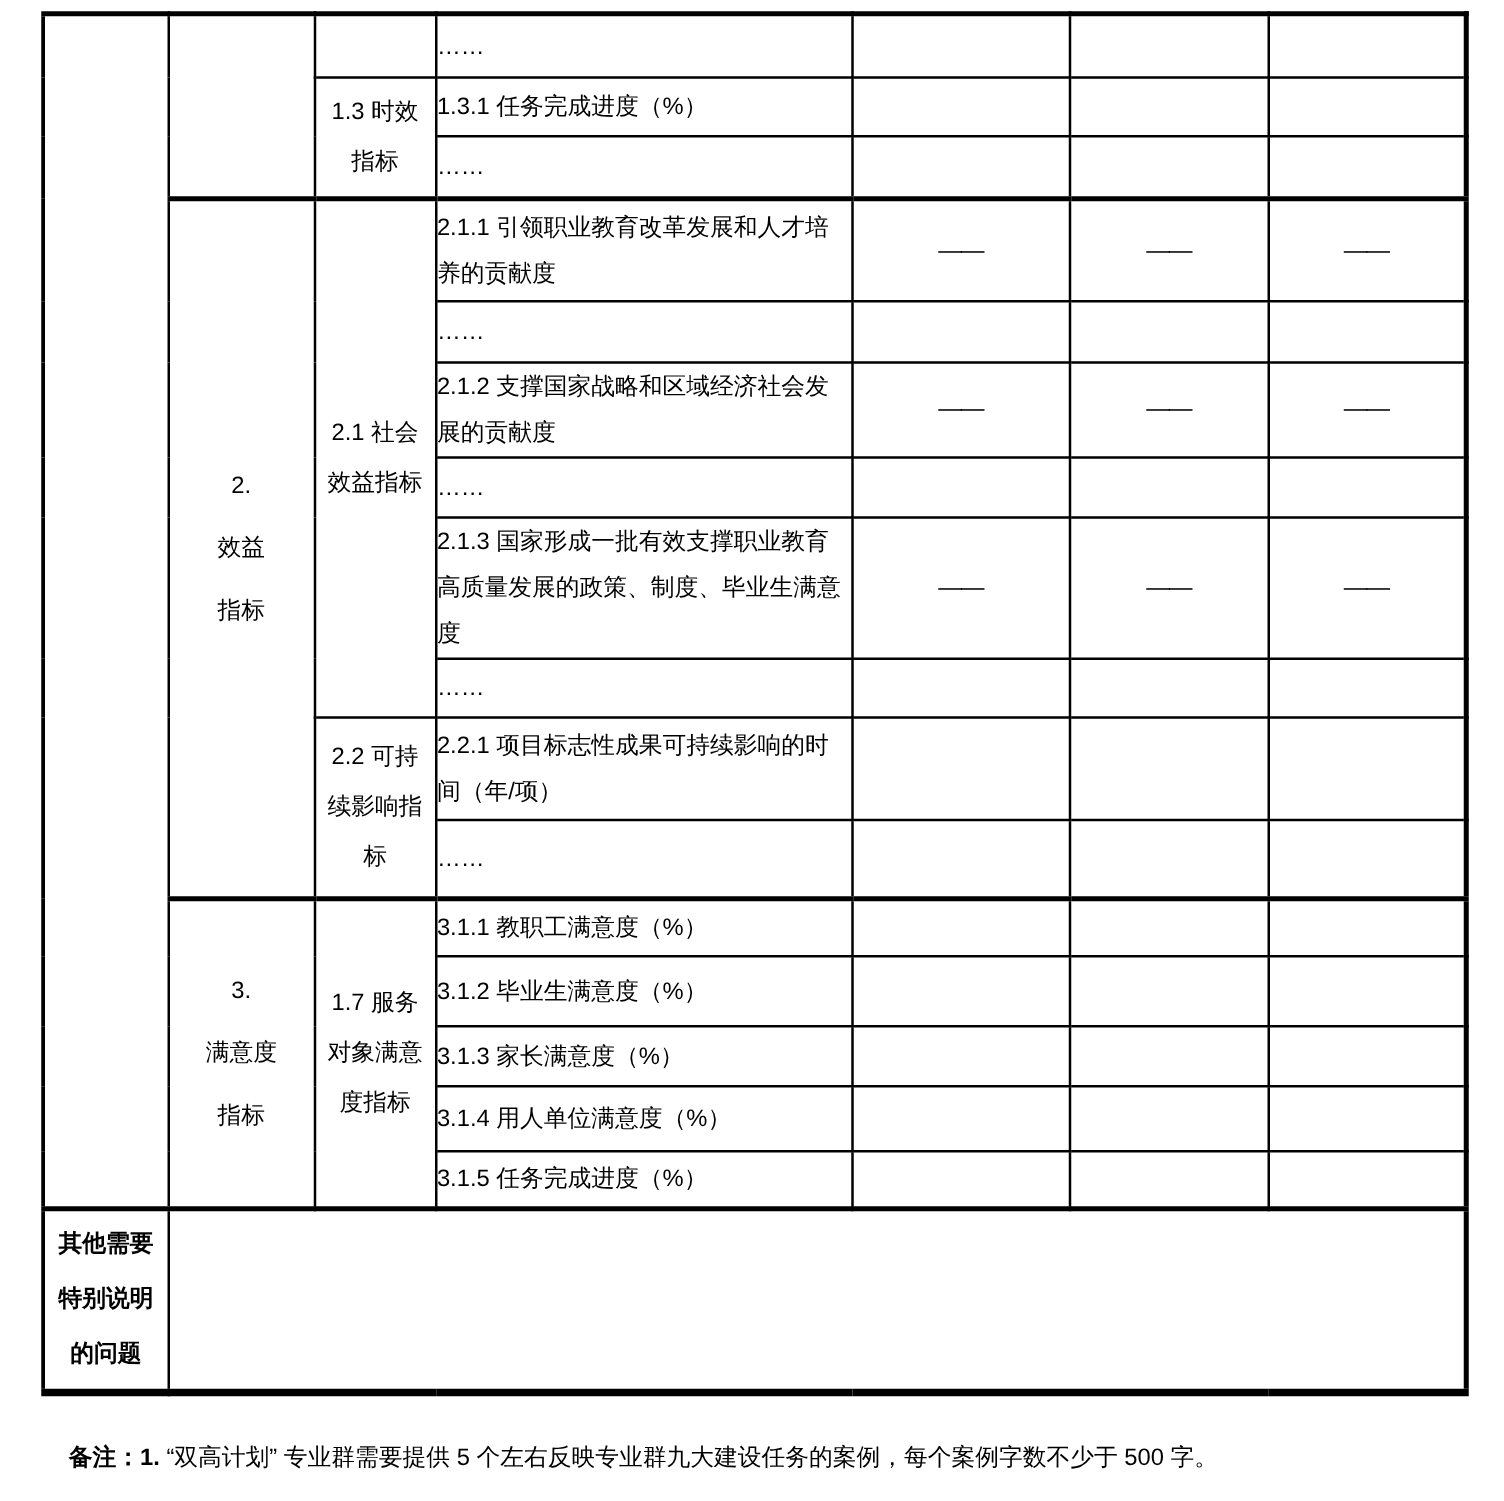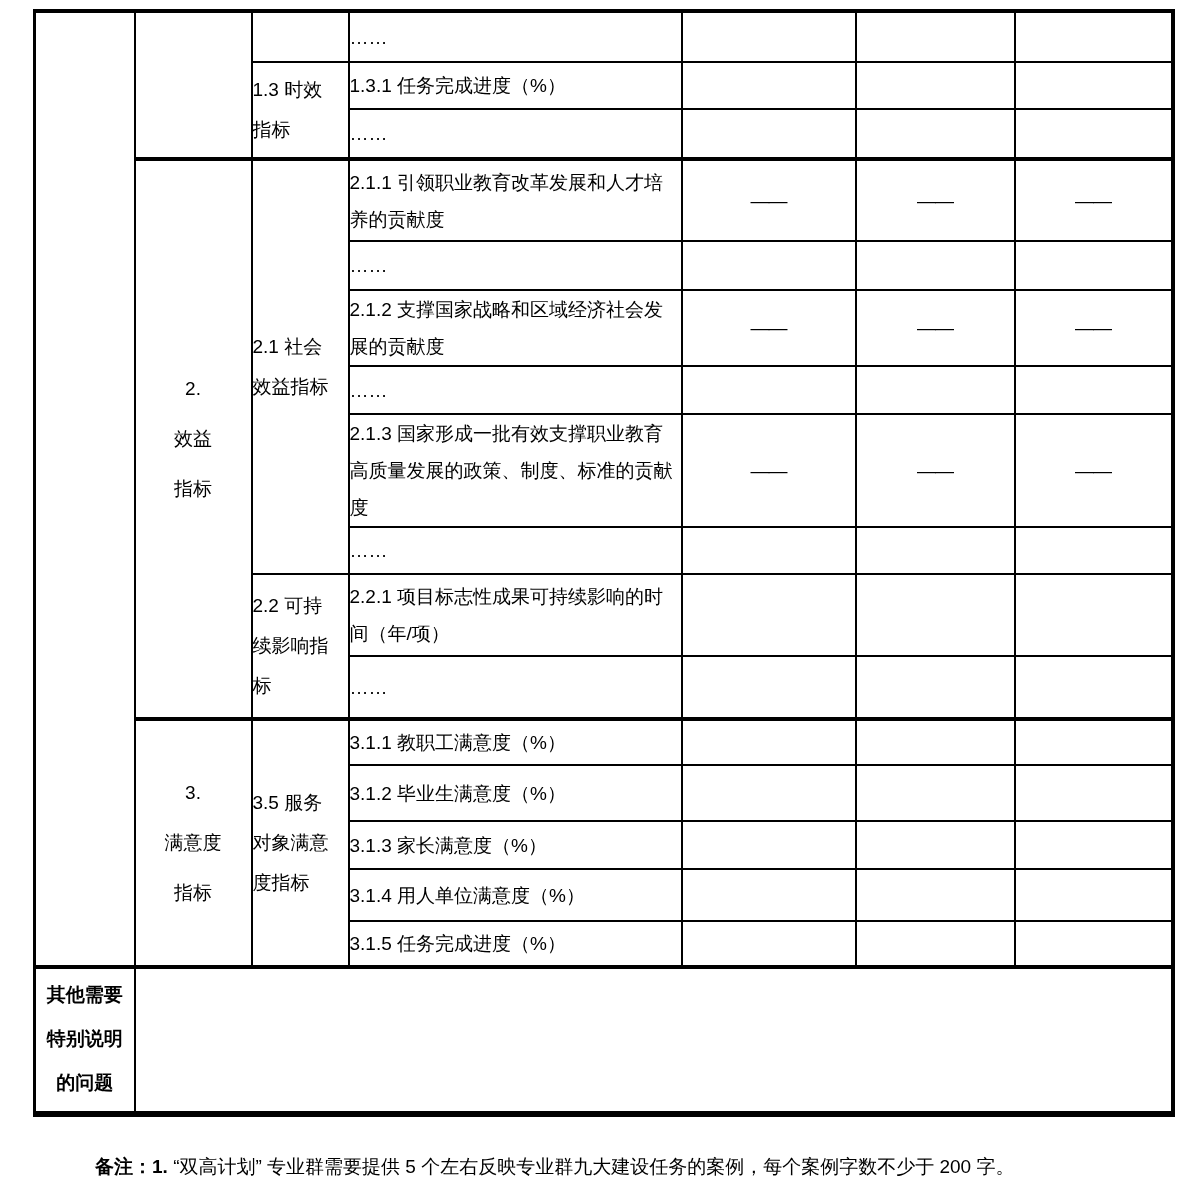--- a/index.html
+++ b/index.html
@@ -47,21 +47,21 @@
     text-align: left;
     padding: 3px 8px 3px 7px;
     line-height: 37px;
   }
   td.cb {
     text-align: center;
     line-height: 50px;
     white-space: pre-line;
   }
   td.cc {
-    text-align: left;
+    text-align: center;
     line-height: 40px;
     white-space: pre-line;
     padding: 0 2px;
   }
   td.val { text-align: center; letter-spacing: -1px; }
   td.other-label {
     text-align: center;
     font-weight: bold;
     line-height: 44px;
     white-space: pre-line;
@@ -69,21 +69,21 @@
   }
   .note {
     position: absolute;
     left: 55px;
     top: 1152px;
     width: 1110px;
     font-size: 19px;
     line-height: 30px;
     white-space: pre-wrap;
   }
-  .note .note-prefix { font-weight: bold; margin-left: 40px; }
+  .note .note-prefix { font-weight: bold; }
 </style>
 </head>
 <body>
 
 <div class="page">
 
   <table class="grid">
     <colgroup>
       <col style="width:100px">
         <col style="width:117px">
@@ -148,21 +148,21 @@
       </tr>
 
       <tr style="height:48px">
         <td class="cd">……</td>
         <td class="ce"></td>
         <td class="cf"></td>
         <td class="cg"></td>
       </tr>
 
       <tr style="height:109px">
-        <td class="cd">2.1.3 国家形成一批有效支撑职业教育高质量发展的政策、制度、标准的贡献度</td>
+        <td class="cd">2.1.3 国家形成一批有效支撑职业教育高质量发展的政策、制度、毕业生满意度</td>
         <td class="ce val">——</td>
         <td class="cf val">——</td>
         <td class="cg val">——</td>
       </tr>
 
       <tr style="height:47px">
         <td class="cd">……</td>
         <td class="ce"></td>
         <td class="cf"></td>
         <td class="cg"></td>
@@ -182,21 +182,21 @@
         <td class="cd">……</td>
         <td class="ce"></td>
         <td class="cf"></td>
         <td class="cg"></td>
       </tr>
 
       <tr class="thick" style="height:46px">
         <td class="cb" rowspan="5">3.
 满意度
 指标</td>
-        <td class="cc" rowspan="5">3.5 服务
+        <td class="cc" rowspan="5">1.7 服务
 对象满意
 度指标</td>
         <td class="cd">3.1.1 教职工满意度（%）</td>
         <td class="ce"></td>
         <td class="cf"></td>
         <td class="cg"></td>
       </tr>
 
       <tr style="height:56px">
         <td class="cd">3.1.2 毕业生满意度（%）</td>
@@ -228,15 +228,15 @@
 
       <tr class="thick" style="height:147px">
         <td class="other-label">其他需要
 特别说明
 的问题</td>
         <td colspan="6"></td>
       </tr>
     </tbody>
   </table>
 
-  <div class="note"><span class="note-prefix">备注：1.</span><span> “双高计划” 专业群需要提供 5 个左右反映专业群九大建设任务的案例，每个案例字数不少于 200 字。</span></div>
+  <div class="note"><span class="note-prefix">备注：1.</span><span> “双高计划” 专业群需要提供 5 个左右反映专业群九大建设任务的案例，每个案例字数不少于 500 字。</span></div>
 
 </div>
 
 </body></html>

